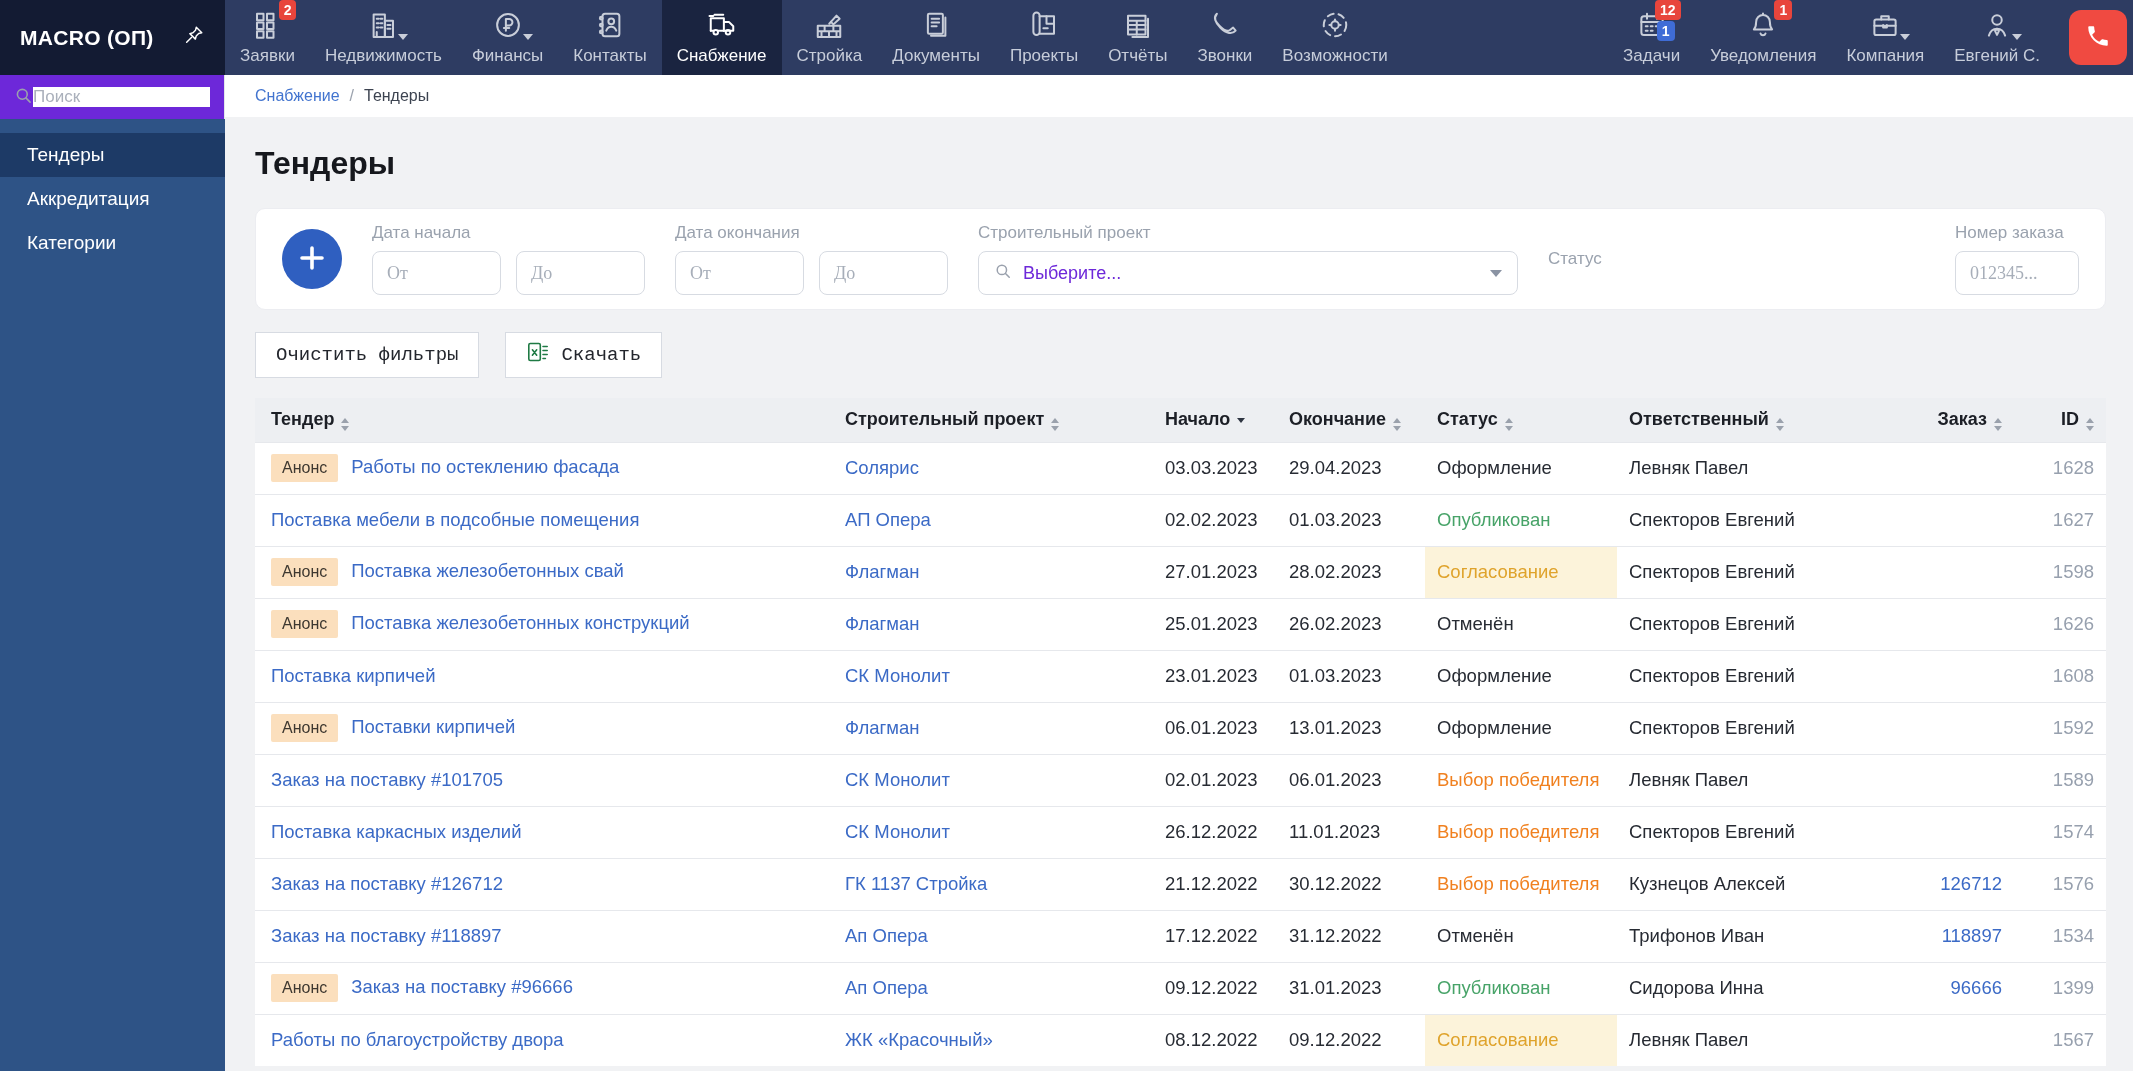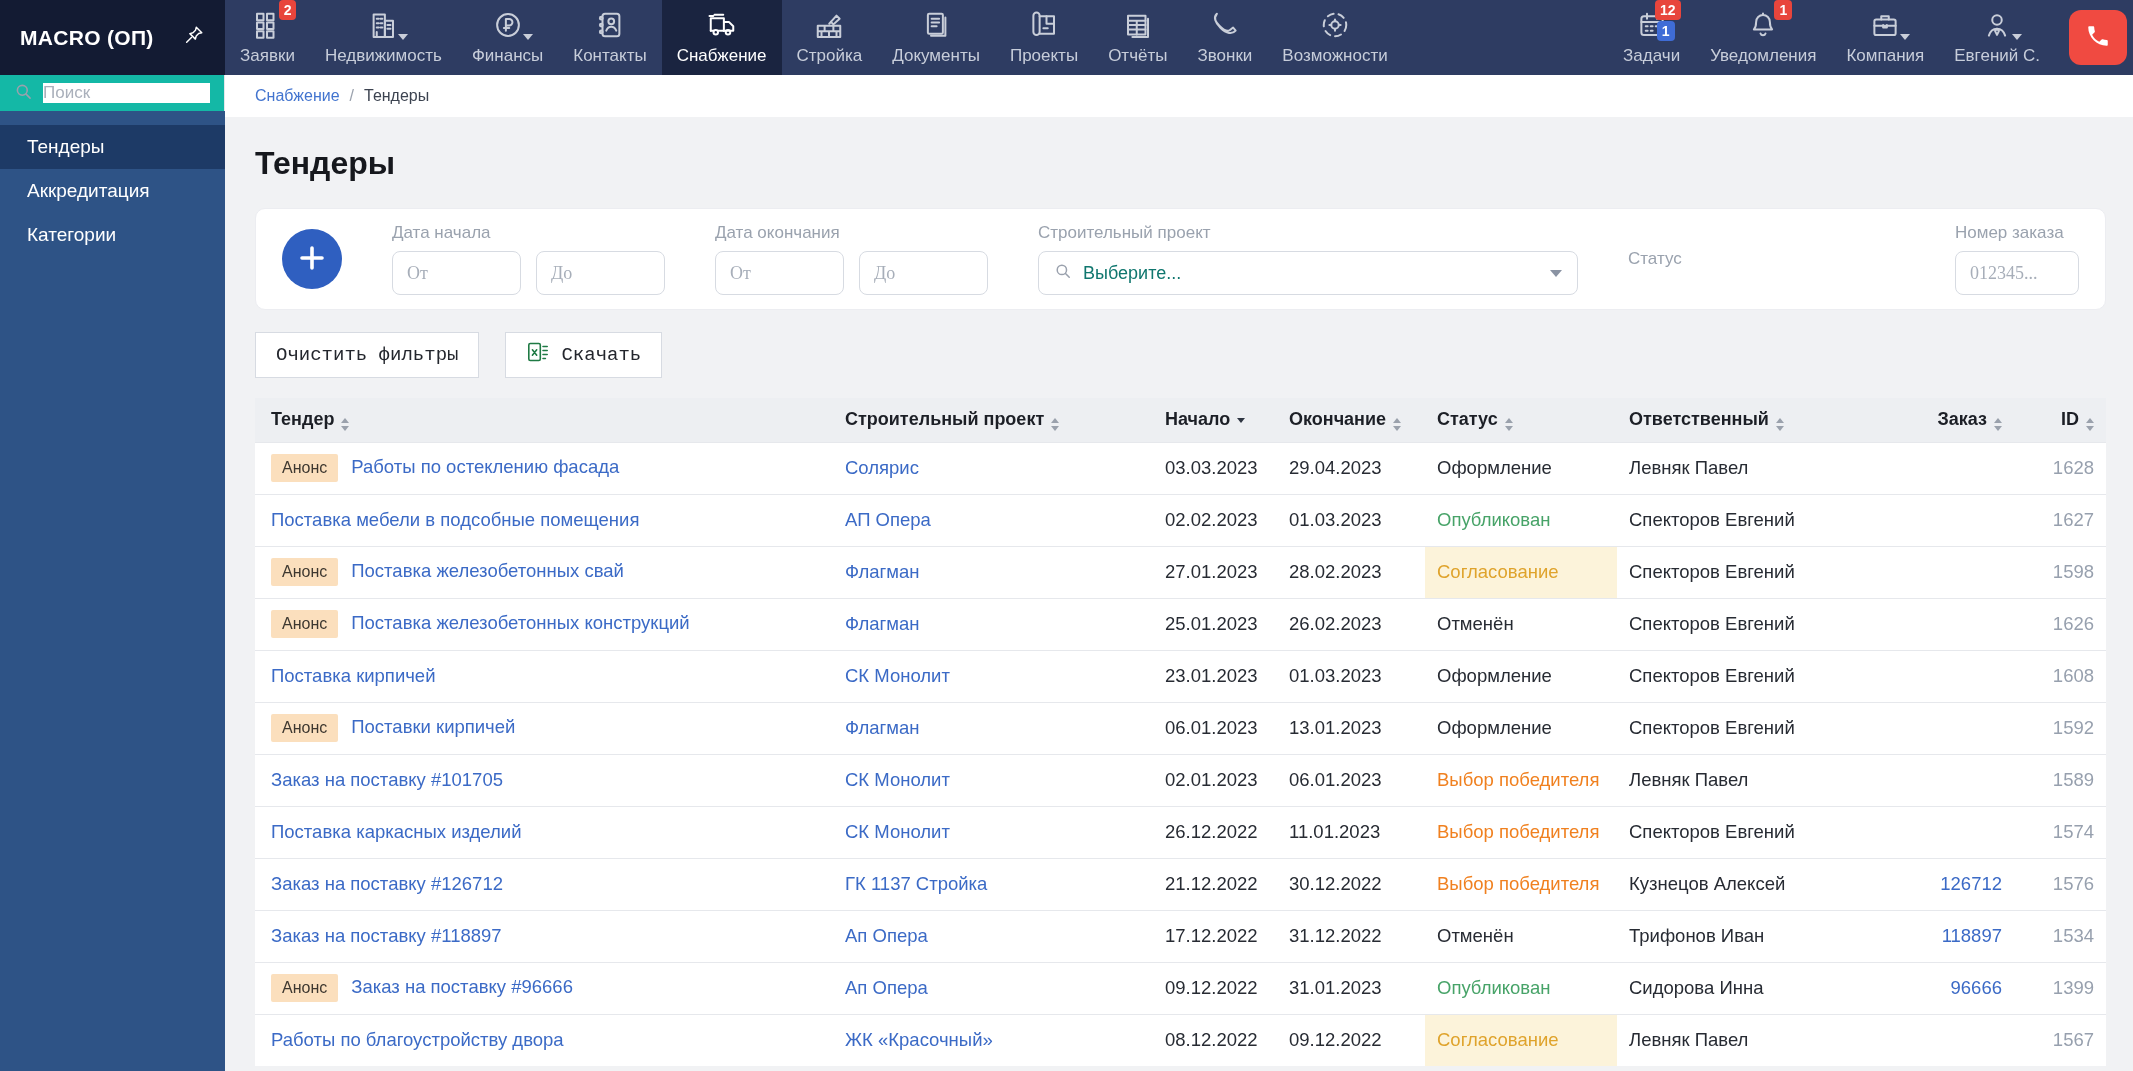--- a/index.html
+++ b/index.html
@@ -25,47 +25,47 @@
   .nav-item svg .st{stroke:#c9ced9;fill:none;stroke-width:1.6;stroke-linecap:round;stroke-linejoin:round}
   .nav-item.active svg .st{stroke:#fff}
   .nbadge{position:absolute;top:-9px;right:-14px;background:var(--nav-badge-red);color:#fff;font-size:14px;font-weight:700;line-height:1;padding:3px 5px;border-radius:4px;min-width:11px;text-align:center}
   .nbadge.blue{background:var(--nav-badge-blue);top:12px;right:-8px}
   .caret-sm{position:absolute;right:-10px;bottom:1px;width:0;height:0;border-left:5px solid transparent;border-right:5px solid transparent;border-top:6px solid #c9ced9}
   .call-btn{width:58px;height:55px;margin:10px 6px 10px 14px;background:var(--call-button-red);border:none;border-radius:12px;display:flex;align-items:center;justify-content:center;cursor:pointer;align-self:center}
 
   
   .main{display:flex;height:996px}
   .sidebar{width:225px;flex:none;background:#2e5386;display:flex;flex-direction:column}
-  .sidebar-search{height:36px;background:#14b8a6;display:flex;align-items:center;gap:10px;padding:0 14px;border-right:1px solid #e3e6ea}
+  .sidebar-search{height:44px;background:#6d28d9;display:flex;align-items:center;padding:0 14px;border-right:1px solid #e3e6ea}
   .sidebar-search input{border:none;outline:none;flex:1;font-size:17px;font-family:inherit;color:#2e3440;min-width:0}
   .sidebar-search input::placeholder{color:#aab0bb}
   .side-items{padding-top:14px}
   .side-item{height:44px;display:flex;align-items:center;padding:0 27px;color:#fff;font-size:19px;cursor:pointer}
   .side-item.active{background:#1d3a66}
 
   .content{flex:1;display:flex;flex-direction:column;min-width:0}
   .breadcrumb{height:42px;background:#fff;display:flex;align-items:center;gap:10px;padding:0 30px;font-size:16px}
   .breadcrumb a{color:#4274cf;text-decoration:none;cursor:pointer}
   .breadcrumb .sep{color:#9aa1ad}
   .breadcrumb .cur{color:#3c4350}
 
   .page-body{flex:1;padding:24px 27px 0 30px;overflow:hidden}
   h1{font-size:32px;font-weight:700;color:#16181d;margin:4px 0 26px}
 
   
-  .filter-card{background:#fff;border:1px solid #ecedf1;border-radius:10px;padding:16px 26px;display:flex;align-items:center;gap:50px;height:102px}
+  .filter-card{background:#fff;border:1px solid #ecedf1;border-radius:10px;padding:16px 26px;display:flex;align-items:center;gap:30px;height:102px}
   .add-btn{width:60px;height:60px;flex:none;border-radius:50%;border:none;background:var(--accent-blue);display:flex;align-items:center;justify-content:center;cursor:pointer}
   .fgroup{display:flex;flex-direction:column;gap:8px}
   .flabel{color:#9aa2ae;font-size:17px}
   .finputs{display:flex;gap:15px}
   .fld{height:44px;border:1px solid #d7dbe2;border-radius:8px;padding:0 14px;font-size:18px;font-family:Liberation Serif, serif;color:#2e3440;outline:none}
   .fld::placeholder{color:#a7aeb9}
   .fld.date{width:129px}
   .select{height:44px;border:1px solid #d7dbe2;border-radius:8px;display:flex;align-items:center;gap:11px;padding:0 15px;background:#fff;cursor:pointer}
-  .select .ph{color:#0f766e;font-size:18px}
+  .select .ph{color:#6d28d9;font-size:18px}
   .select .val{color:#2e3440;font-size:18px}
   .select .caret{margin-left:auto;width:0;height:0;border-left:6px solid transparent;border-right:6px solid transparent;border-top:7px solid #8a93a3}
   .sel-project{width:540px}
   .sel-status{width:318px}
   .order-group{margin-left:auto}
   .fld.order{width:124px}
 
   
   .actions{display:flex;gap:26px;margin:22px 0 20px}
   .btn{background:#fff;border:1px solid #d7dbe2;border-radius:0;height:46px;padding:0 20px;font-size:19px;font-family:Liberation Mono, monospace;color:#23262d;display:flex;align-items:center;gap:11px;cursor:pointer}

